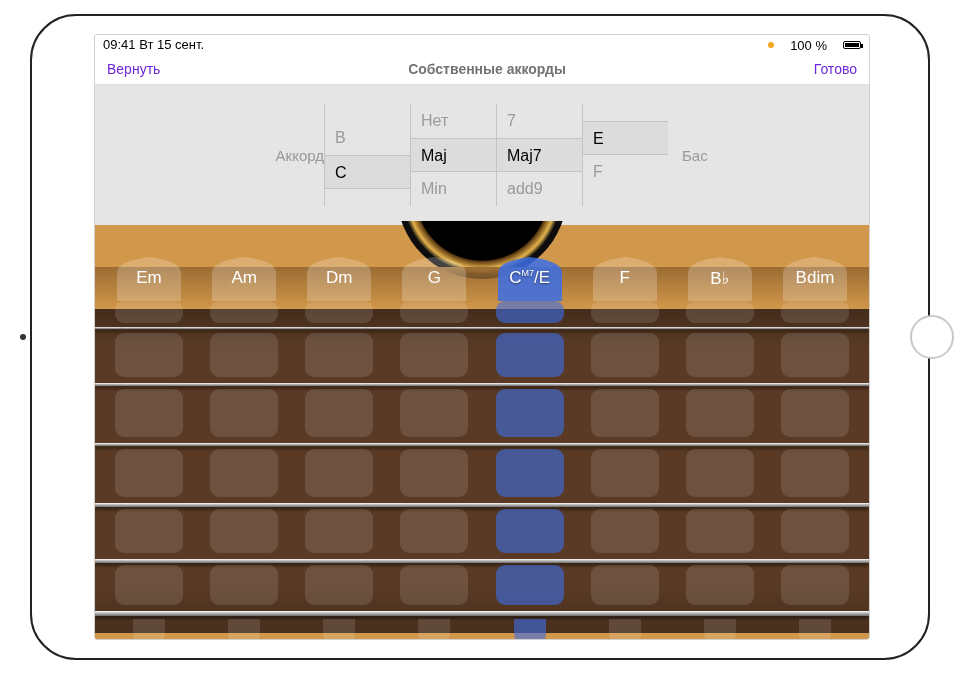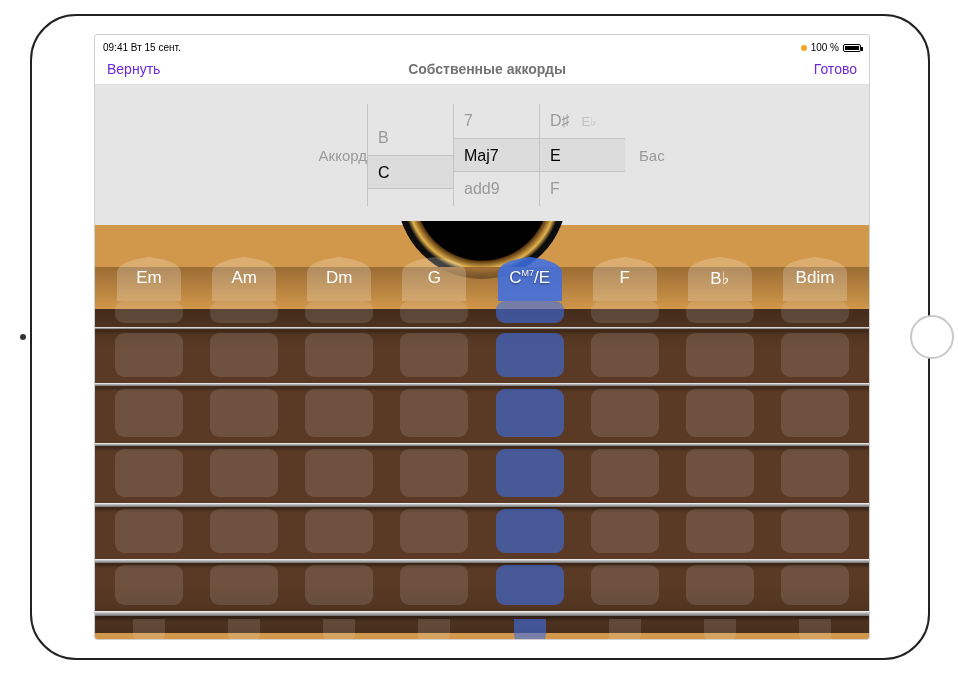--- a/index.html
+++ b/index.html
@@ -48,28 +48,27 @@
     top: 18px;
     width: 776px;
     height: 606px;
     border: 1px solid #d0d0d0;
     border-radius: 3px;
     overflow: hidden;
     background: #fff;
   }
   .status-bar {
     height: 18px;
-    font-size: 10px;
+    font-size: 13px;
     padding: 2px 8px 0 8px;
     display: flex;
     justify-content: space-between;
     color: #000;
-    align-items: flex-end;
-  }
-  .status-right { display: flex; align-items: center; gap: 4px; }
+  }
+  .status-right { display: flex; align-items: center; gap: 16px; }
   .rec-dot { width: 6px; height: 6px; border-radius: 50%; background: #f5a623; }
   .bat-icon {
     width: 18px; height: 8px; border: 1px solid #000; border-radius: 2px;
     position: relative;
   }
   .bat-icon::after {
     content: ""; position: absolute; right: -3px; top: 2px;
     width: 2px; height: 4px; background: #000;
   }
   .bat-fill { position: absolute; left: 1px; top: 1px; bottom: 1px; right: 1px; background: #000; }
@@ -221,26 +220,30 @@
     </div>
 
     <div class="picker-area">
       <div class="picker-label-left">Аккорд</div>
       <div class="picker-cols" id="picker-cols">
           <div class="picker-col">
             <div class="picker-item">B</div>
             <div class="picker-item sel">C</div>
           </div>
           <div class="picker-col">
+            <div class="picker-item">Нет</div>
+            <div class="picker-item sel">Maj</div>
+            <div class="picker-item">Min</div>
+          </div>
+          <div class="picker-col">
             <div class="picker-item">7</div>
             <div class="picker-item sel">Maj7</div>
             <div class="picker-item">add9</div>
           </div>
           <div class="picker-col">
-            <div class="picker-item">D♯<span class="picker-alt">E♭</span></div>
             <div class="picker-item sel">E</div>
             <div class="picker-item">F</div>
           </div>
         </div>
       <div class="picker-label-right">Бас</div>
     </div>
 
     <div class="guitar-area">
       <div class="soundhole-wrap">
           <div class="soundhole"></div>

